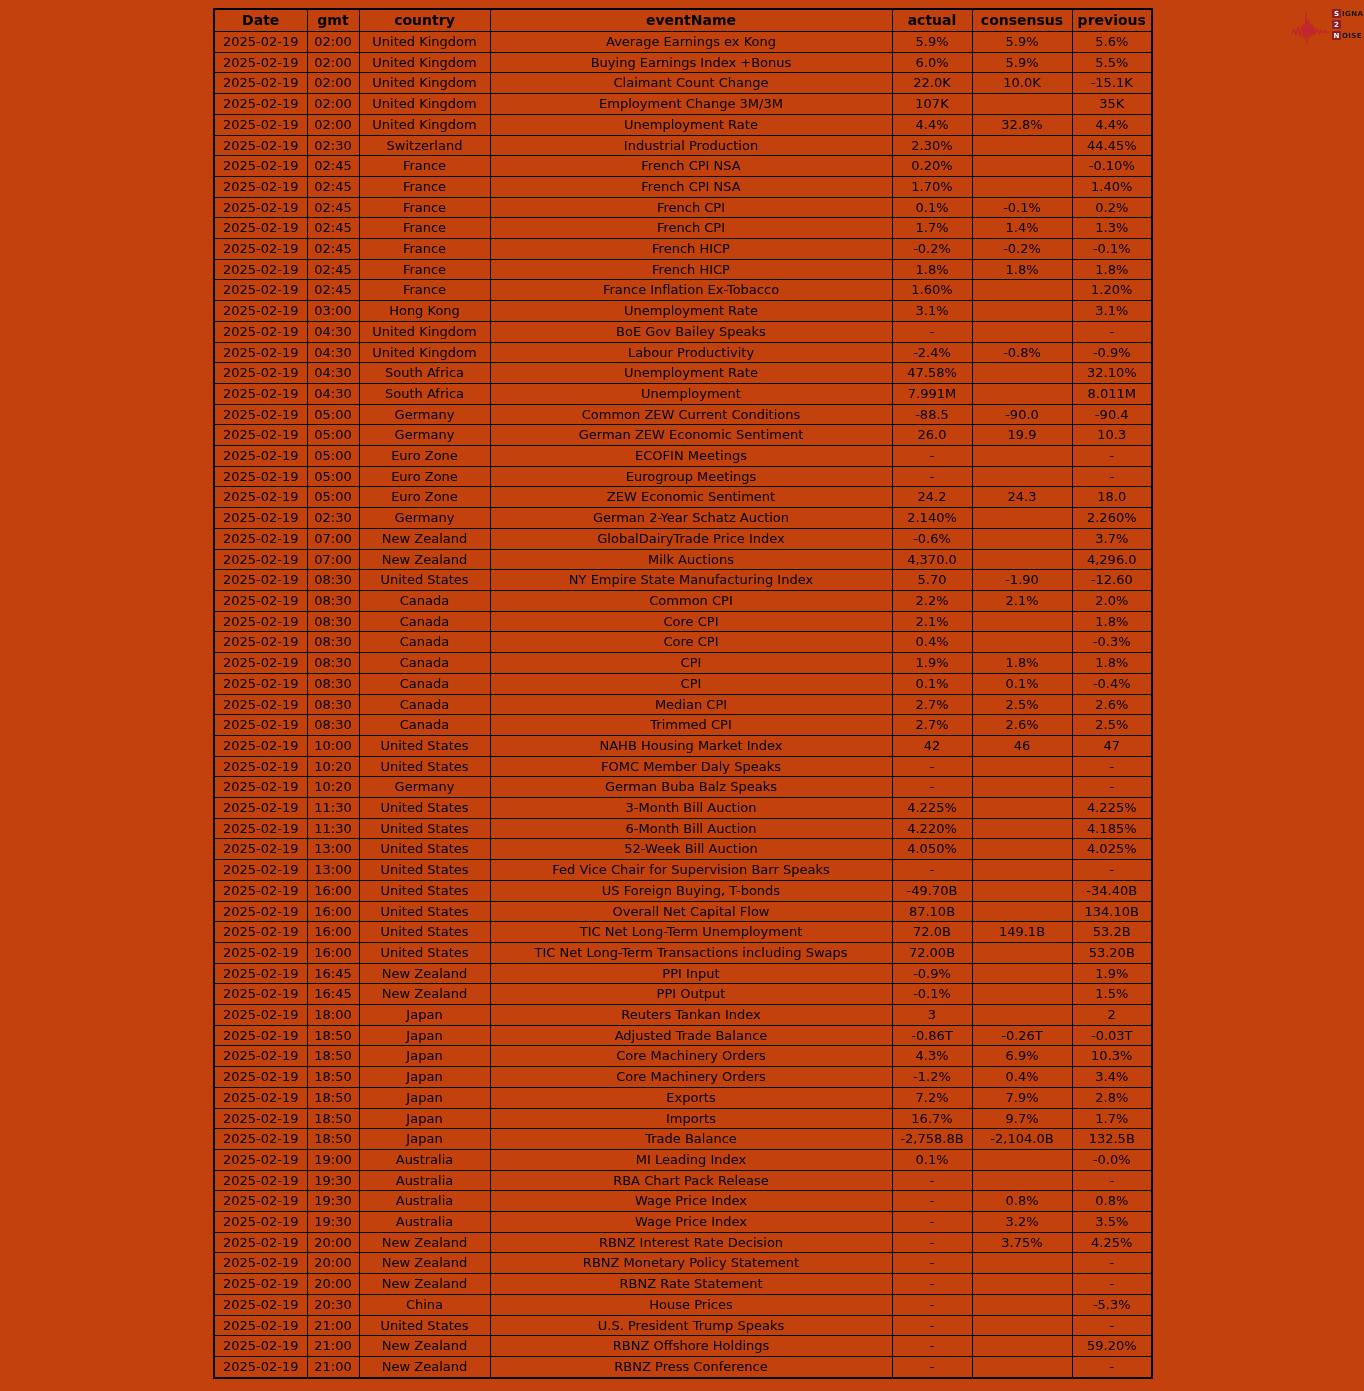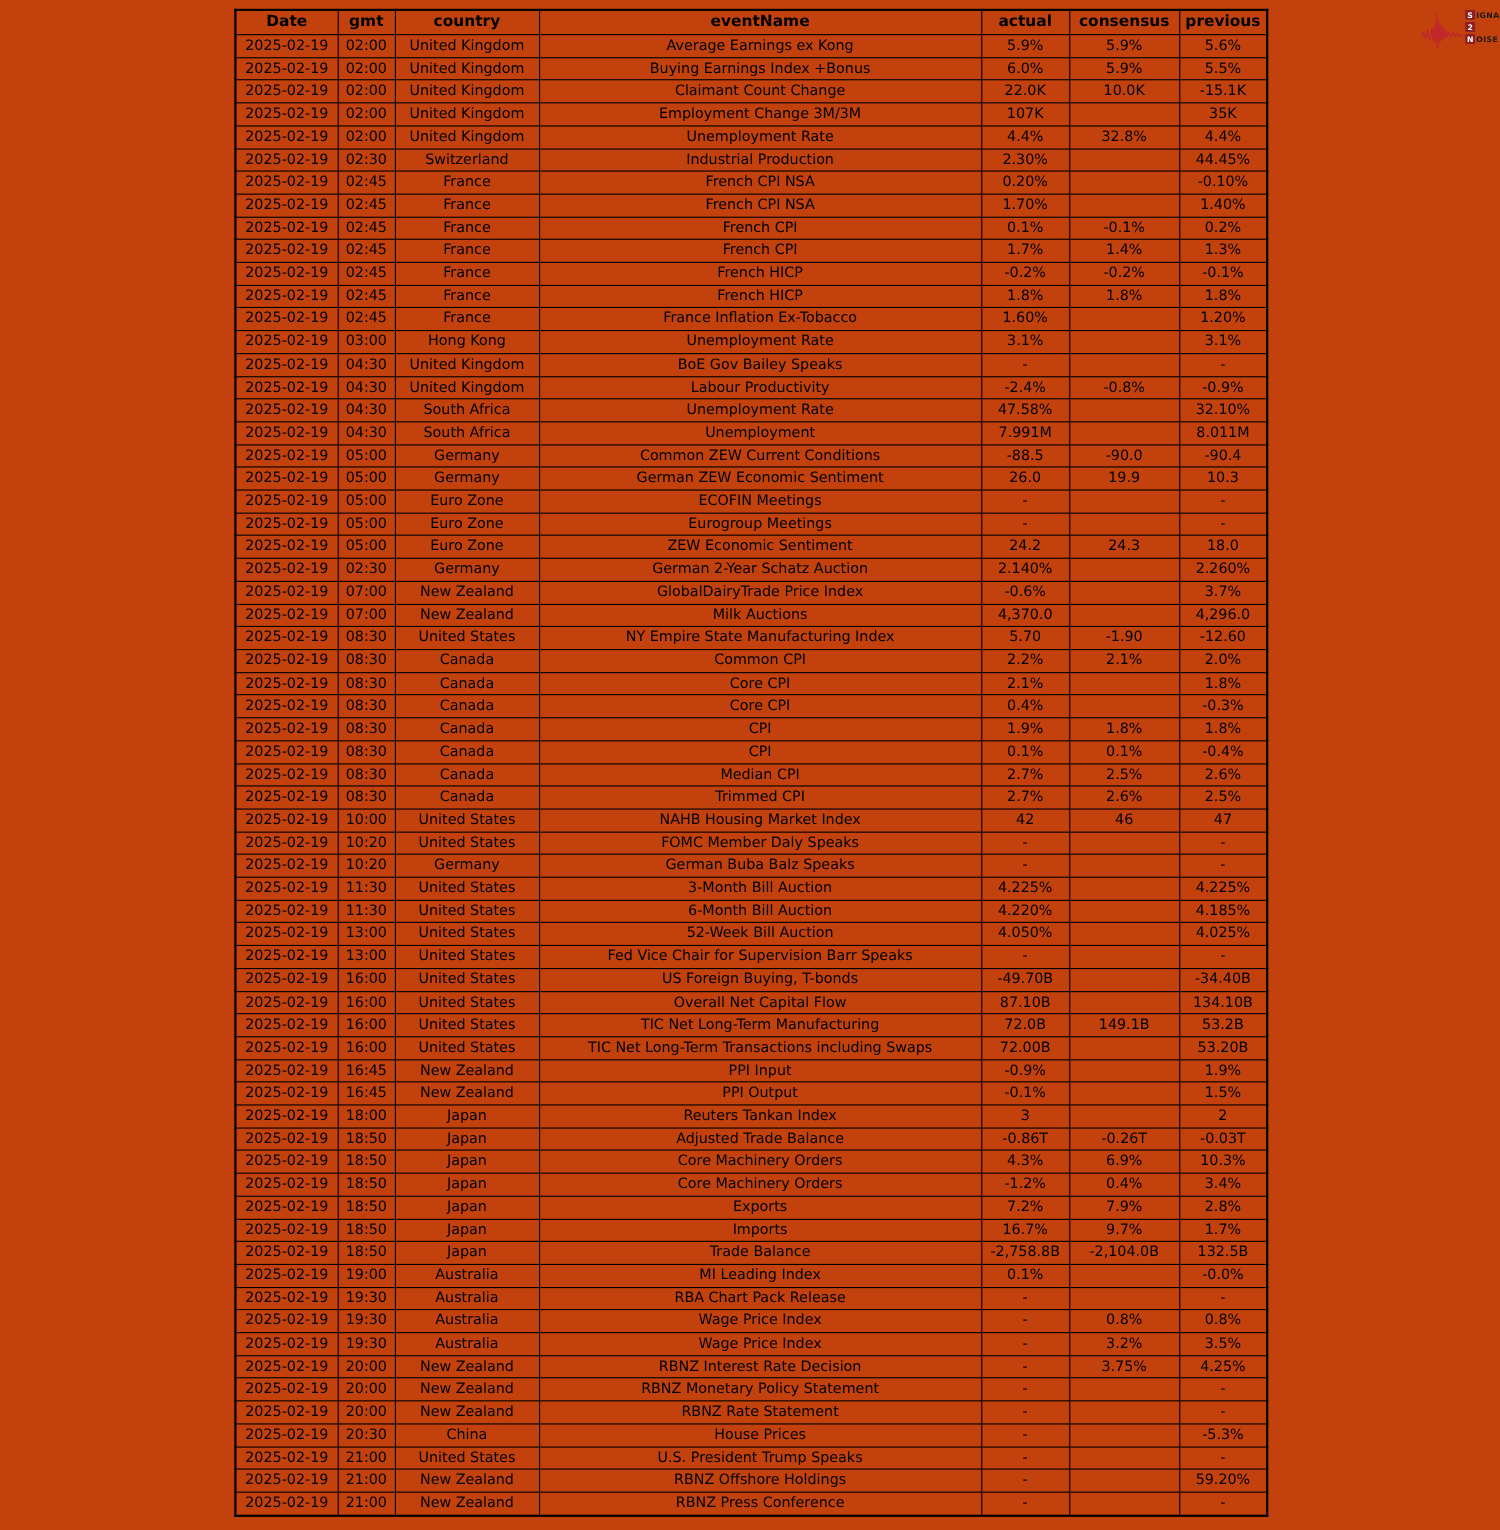--- a/index.html
+++ b/index.html
@@ -512,21 +512,21 @@
             <td>United States</td>
             <td>Overall Net Capital Flow</td>
             <td>87.10B</td>
             <td></td>
             <td>134.10B</td>
           </tr>
           <tr>
             <td>2025-02-19</td>
             <td>16:00</td>
             <td>United States</td>
-            <td>TIC Net Long-Term Manufacturing</td>
+            <td>TIC Net Long-Term Unemployment</td>
             <td>72.0B</td>
             <td>149.1B</td>
             <td>53.2B</td>
           </tr>
           <tr>
             <td>2025-02-19</td>
             <td>16:00</td>
             <td>United States</td>
             <td>TIC Net Long-Term Transactions including Swaps</td>
             <td>72.00B</td>

